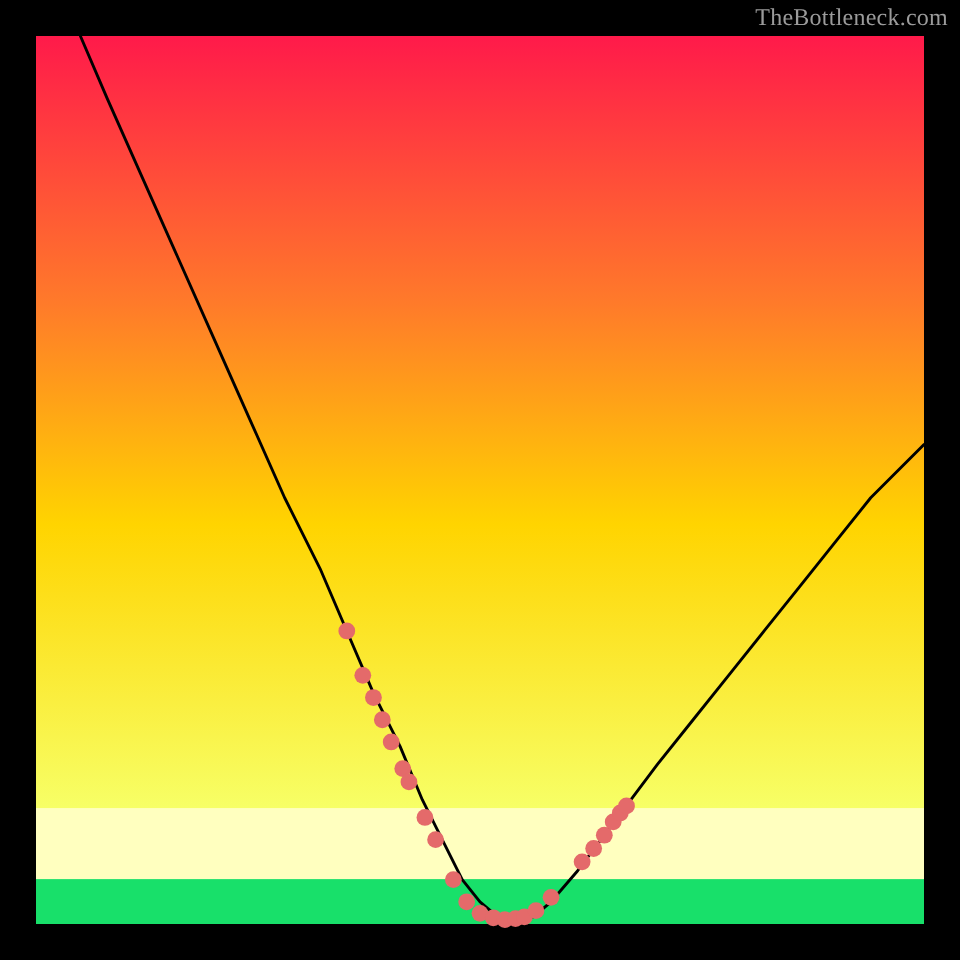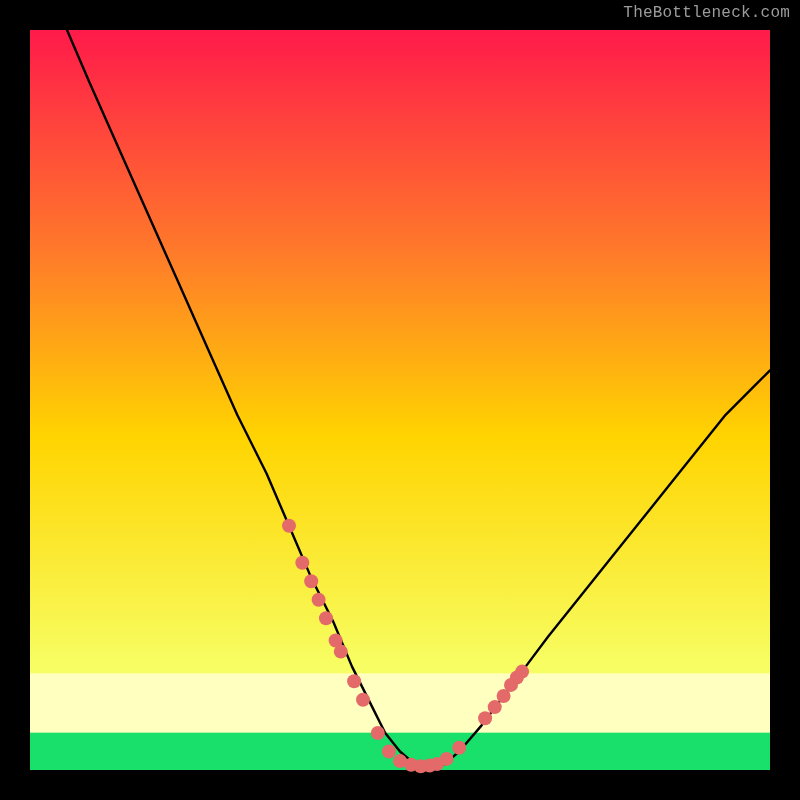--- a/index.html
+++ b/index.html
@@ -21,22 +21,22 @@
     left: 30px;
     top: 30px;
     width: 740px;
     height: 740px;
     
   }
   .watermark {
     position: absolute;
     top: 4px;
     right: 10px;
-    font-family: Liberation Mono, monospace;
-    font-size: 16px;
+    font-family: Liberation Serif, serif;
+    font-size: 20px;
     color: #9b9b9b;
     letter-spacing: 0.2px;
   }
   svg.curve {
     position: absolute;
     left: 0;
     top: 0;
     width: 740px;
     height: 740px;
     overflow: visible;

